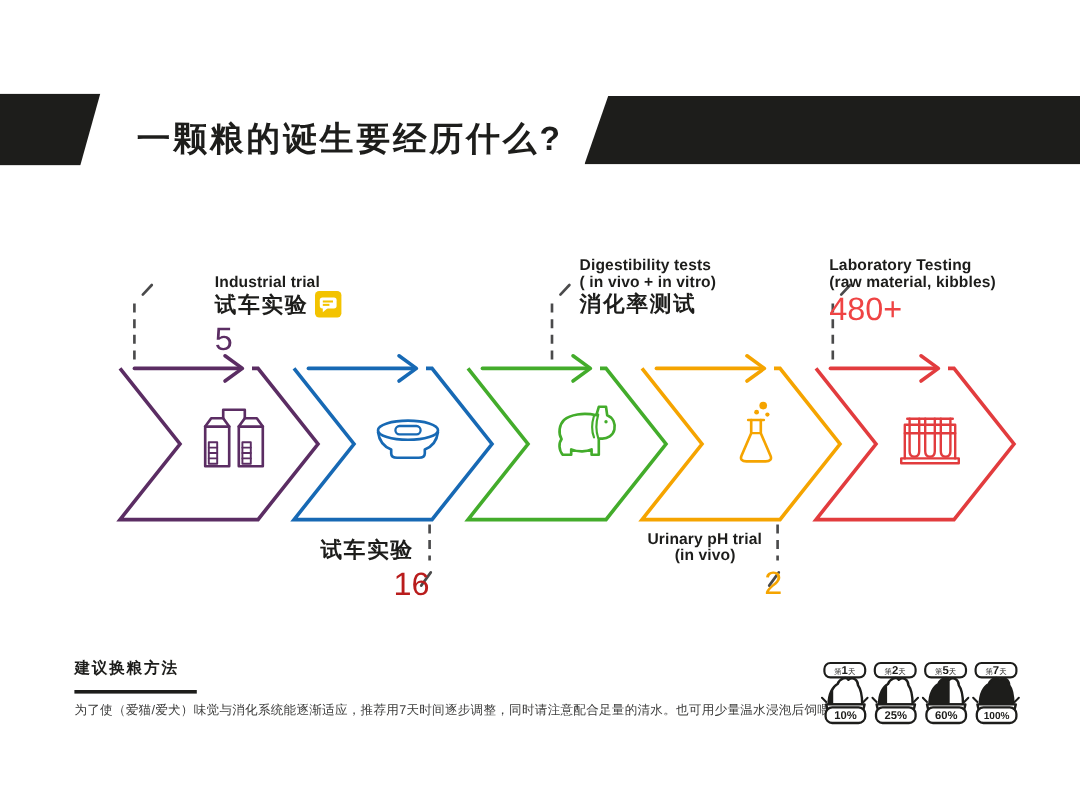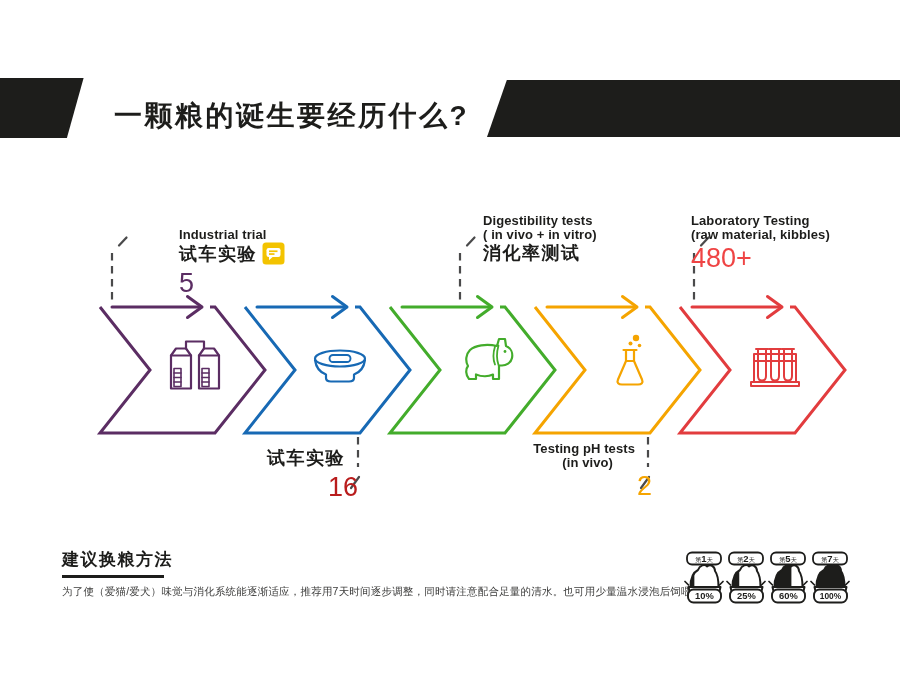--- a/index.html
+++ b/index.html
@@ -14,21 +14,21 @@
   .label .en{font-size:13px;font-weight:700;line-height:13.5px;letter-spacing:.1px;color:#1d1d1b;}
   .label .en-centered{margin-right:22px;}
   .zh-row{display:flex;align-items:center;gap:5px;}
   .label .zh{font-size:18px;font-weight:700;letter-spacing:1.5px;line-height:24px;color:#1d1d1b;}
   .label .num{font-size:27px;font-weight:500;line-height:28px;margin-top:3px;}
   .label.below{text-align:right;}
   .label.below .zh-row{justify-content:flex-end;}
   .num-overhang-16{margin-right:-13px;}
   .num-overhang-2{margin-right:-17px;}
   .note-icon svg{display:block;}
-  .heading{position:absolute;left:62px;top:548px;font-size:17px;font-weight:800;letter-spacing:1.5px;margin:0;}
+  .heading{position:absolute;left:62px;top:548px;font-size:13px;font-weight:800;letter-spacing:1.5px;margin:0;}
   .underline{position:absolute;left:62px;top:575px;width:102px;height:2.5px;background:#1d1d1b;}
   .desc{position:absolute;left:62px;top:585px;font-size:10.5px;color:#3c3c3b;white-space:nowrap;letter-spacing:.2px;}
   .days{position:absolute;left:684px;top:551px;display:flex;gap:2px;}
 </style>
 </head>
 <body>
 
 <div class="canvas">
 
   <div class="bar bar-left"></div>
@@ -139,21 +139,21 @@
 
   <div class="label above" style="left:483px;top:214px;">
     <div class="en">Digestibility tests</div>
     <div class="en">( in vivo + in vitro)</div>
     <div class="zh-row">
         <span class="zh">消化率测试</span>
       </div>
   </div>
 
   <div class="label below" style="left:455px;top:442px;width:180px;">
-    <div class="en">Testing pH tests</div>
+    <div class="en">Urinary pH trial</div>
     <div class="en en-centered">(in vivo)</div>
     <div class="num num-overhang-2" style="color: rgb(245, 164, 0);">2</div>
   </div>
 
   <div class="label above" style="left:691px;top:214px;">
     <div class="en">Laboratory Testing</div>
     <div class="en">(raw material, kibbles)</div>
     <div class="num" style="color: #ef4444;">480+</div>
   </div>
 

